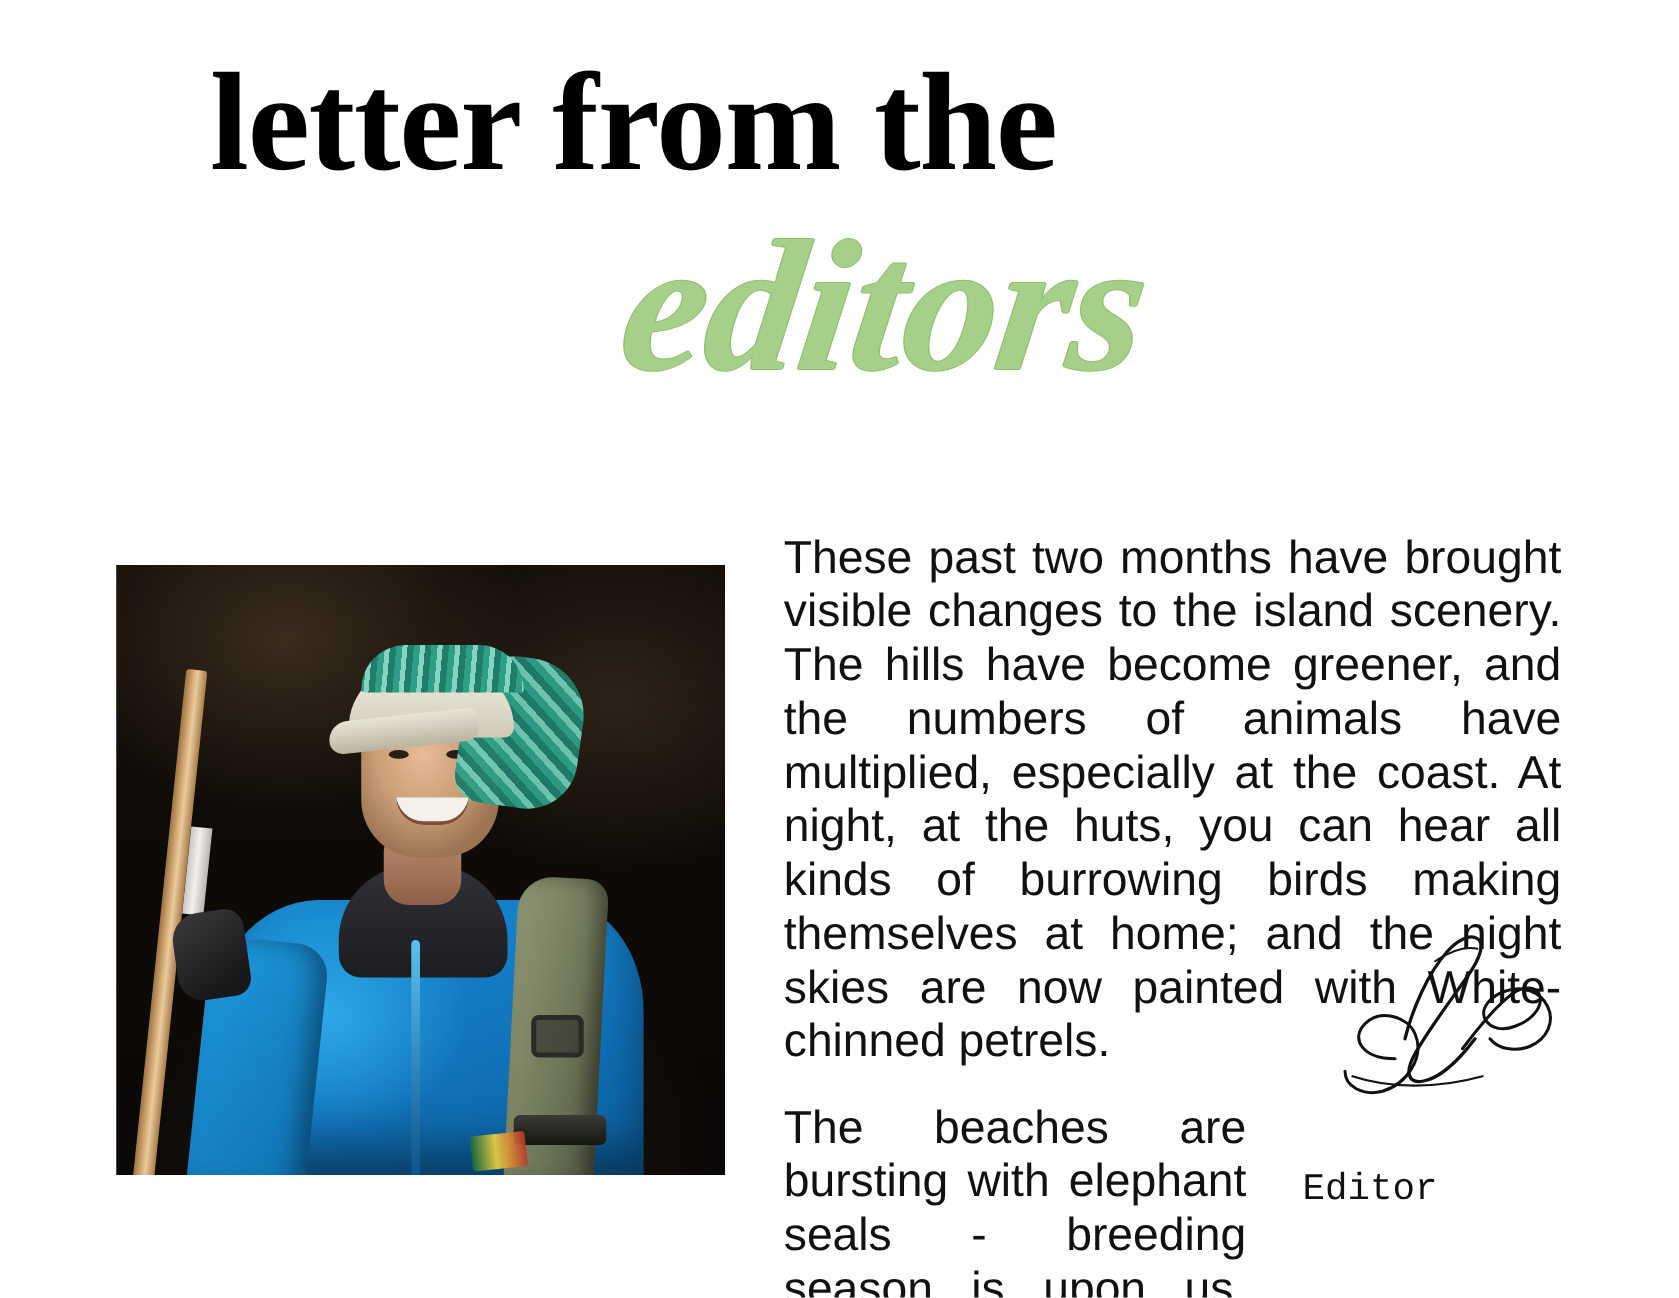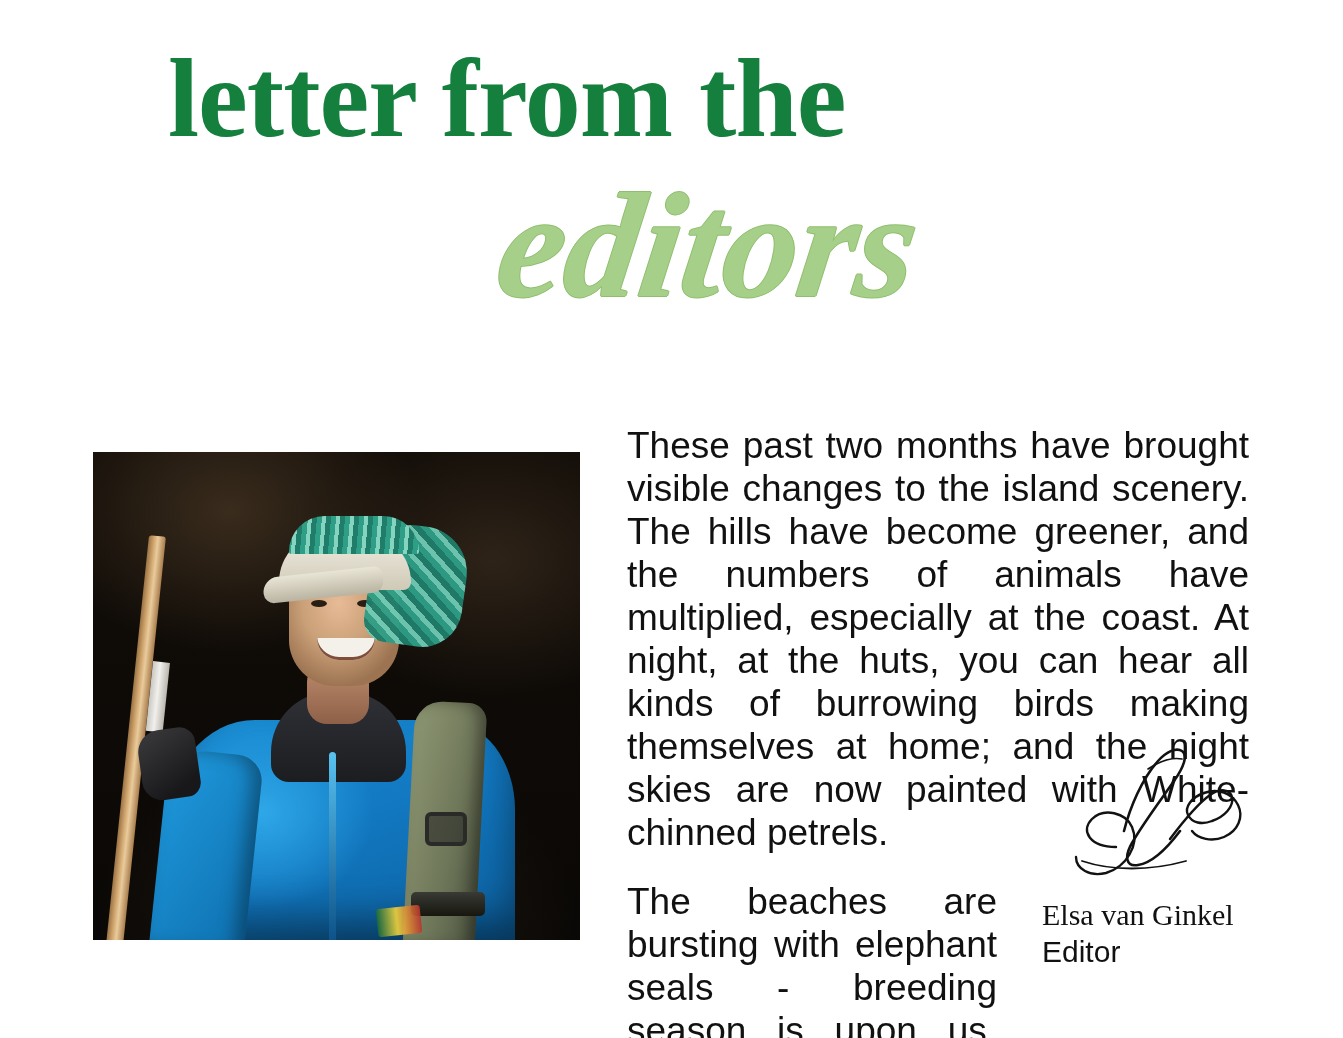--- a/index.html
+++ b/index.html
@@ -24,21 +24,21 @@
     height: 380px;
   }
   #title-line1 {
     position: absolute;
     left: 168px;
     top: 40px;
     font-family: "Liberation Serif", serif;
     font-weight: bold;
     font-size: 112px;
     line-height: 1.05;
-    color: #15803d;
+    color: #000000;
     letter-spacing: -1px;
     white-space: nowrap;
   }
   #title-line2 {
     position: absolute;
     left: 500px;
     top: 170px;
     font-family: "Liberation Serif", serif;
     font-style: italic;
     font-weight: bold;
@@ -315,21 +315,21 @@
     top: 163px;
     font-family: "Liberation Serif", serif;
     font-size: 30px;
     color: #111111;
     white-space: nowrap;
   }
   #sign-role {
     position: absolute;
     left: 22px;
     top: 200px;
-    font-family: Liberation Sans, sans-serif;
+    font-family: Liberation Mono, monospace;
     font-size: 30px;
     color: #111111;
     white-space: nowrap;
   }
 </style>
 </head>
 <body>
 
 <div id="masthead">
   <div id="title-line1">letter from the</div>
@@ -371,15 +371,14 @@
     <g fill="none" stroke="#121212" stroke-linecap="round" stroke-linejoin="round">
       <path d="M96 112 C70 112 60 96 72 84 C84 72 106 78 112 92 C120 110 106 132 86 138 C70 142 56 134 56 122" stroke-width="2.4"></path>
       <path d="M104 96 C110 72 122 44 138 26 C146 17 156 12 162 16 C168 20 164 32 154 46 C140 66 122 90 112 108
                C104 122 106 132 118 130 C132 128 148 112 160 96" stroke-width="2.6"></path>
       <path d="M150 104 C162 88 176 70 190 60 C200 53 210 54 212 62 C214 72 204 82 192 86 C182 90 172 88 168 80
                C164 72 172 62 184 58 C198 53 212 58 218 70 C224 82 218 96 204 102 C192 107 178 104 172 96" stroke-width="2.4"></path>
       <path d="M62 126 C92 136 130 136 166 126" stroke-width="1.8"></path>
       <path d="M128 34 C140 26 152 22 162 24" stroke-width="1.6"></path>
     </g>
   </svg>
-  <div id="sign-name">Elsa van Ginkel</div>
   <div id="sign-role">Editor</div>
 </div>
 
 </body></html>

